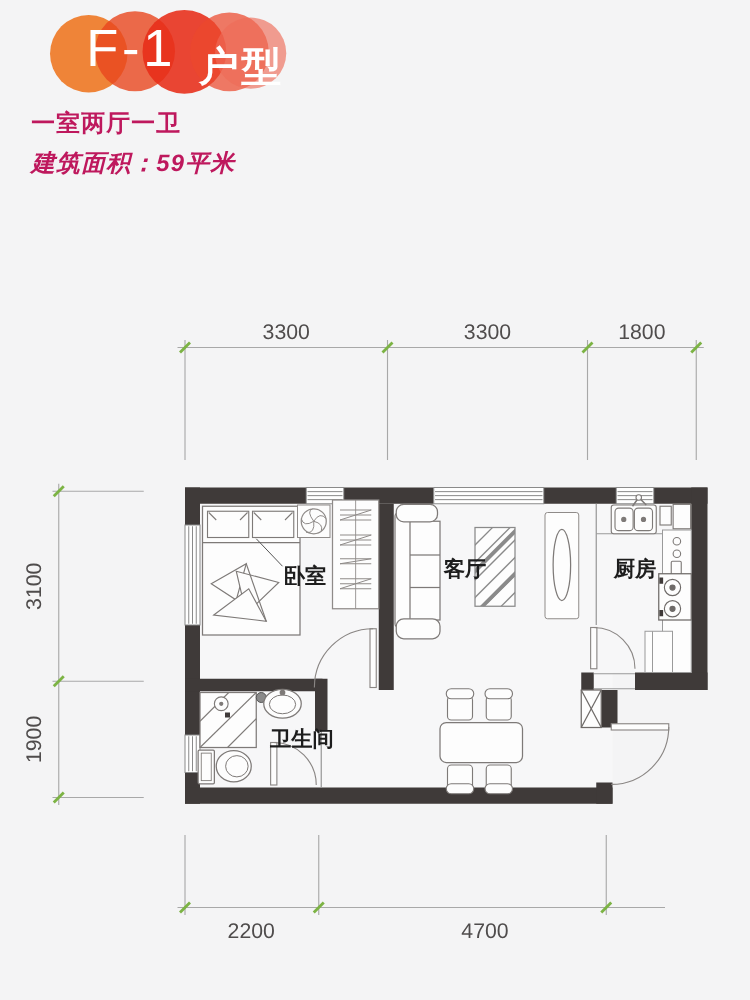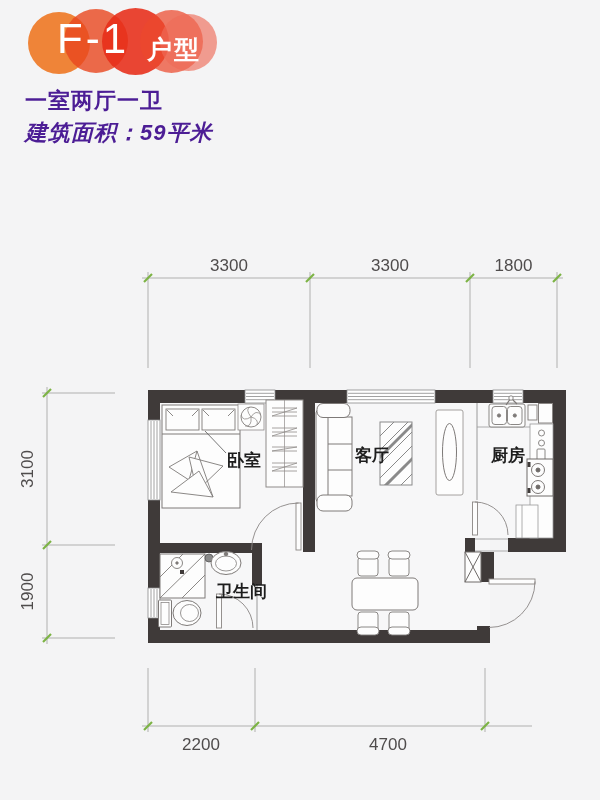--- a/index.html
+++ b/index.html
@@ -1,37 +1,37 @@
 <!DOCTYPE html>
 <html><head>
 <meta charset="utf-8">
 <style>
   html,body{margin:0;padding:0;}
   body{
     width:600px;height:800px;position:relative;overflow:hidden;
     background:#f4f4f5;
     font-family:"Liberation Sans","DejaVu Sans",sans-serif;
   }
-  .logo{position:absolute;left:28px;top:8px;width:200px;height:70px;text-align:right;}
+  .logo{position:absolute;left:40px;top:8px;width:200px;height:70px;text-align:right;}
   .logo .c{position:absolute;border-radius:50%;}
   .c1{left:0;top:4px;width:62px;height:62px;background:rgba(238,125,45,.95);}
   .c2{left:36px;top:1px;width:64px;height:64px;background:rgba(233,70,30,.80);}
   .c3{left:74px;top:0;width:67px;height:67px;background:rgba(231,44,24,.88);}
   .c4{left:112px;top:2px;width:63px;height:63px;background:rgba(235,72,45,.72);}
   .c5{left:132px;top:6px;width:57px;height:57px;background:rgba(238,108,88,.65);}
   .logo-code{
     position:absolute;left:29px;top:10px;color:#fff;font-size:42px;
     font-weight:400;letter-spacing:3px;line-height:1;
   }
   .logo-suffix{
-    position:absolute;left:119px;top:29px;color:#fff;font-size:25px;
+    position:absolute;left:119px;top:29px;color:#fff;font-size:32px;
     font-weight:bold;letter-spacing:2px;line-height:1;
   }
-  .title{position:absolute;left:25px;color:#4c1d95;font-weight:bold;
-    font-size:22px;letter-spacing:1px;line-height:1;}
+  .title{position:absolute;left:25px;color:#be185d;font-weight:bold;
+    font-size:19px;letter-spacing:1px;line-height:1;}
   .t1{top:90px;}
   .t2{top:122px;font-style:italic;}
   svg{position:absolute;left:0;top:0;}
   svg text{font-family:"Liberation Sans","DejaVu Sans",sans-serif;}
   .dimtxt{font-size:17px;fill:#4f4c4c;}
   .roomtxt{font-size:17px;fill:#1d1d1d;font-weight:bold;}
 </style>
 </head>
 <body>
 

